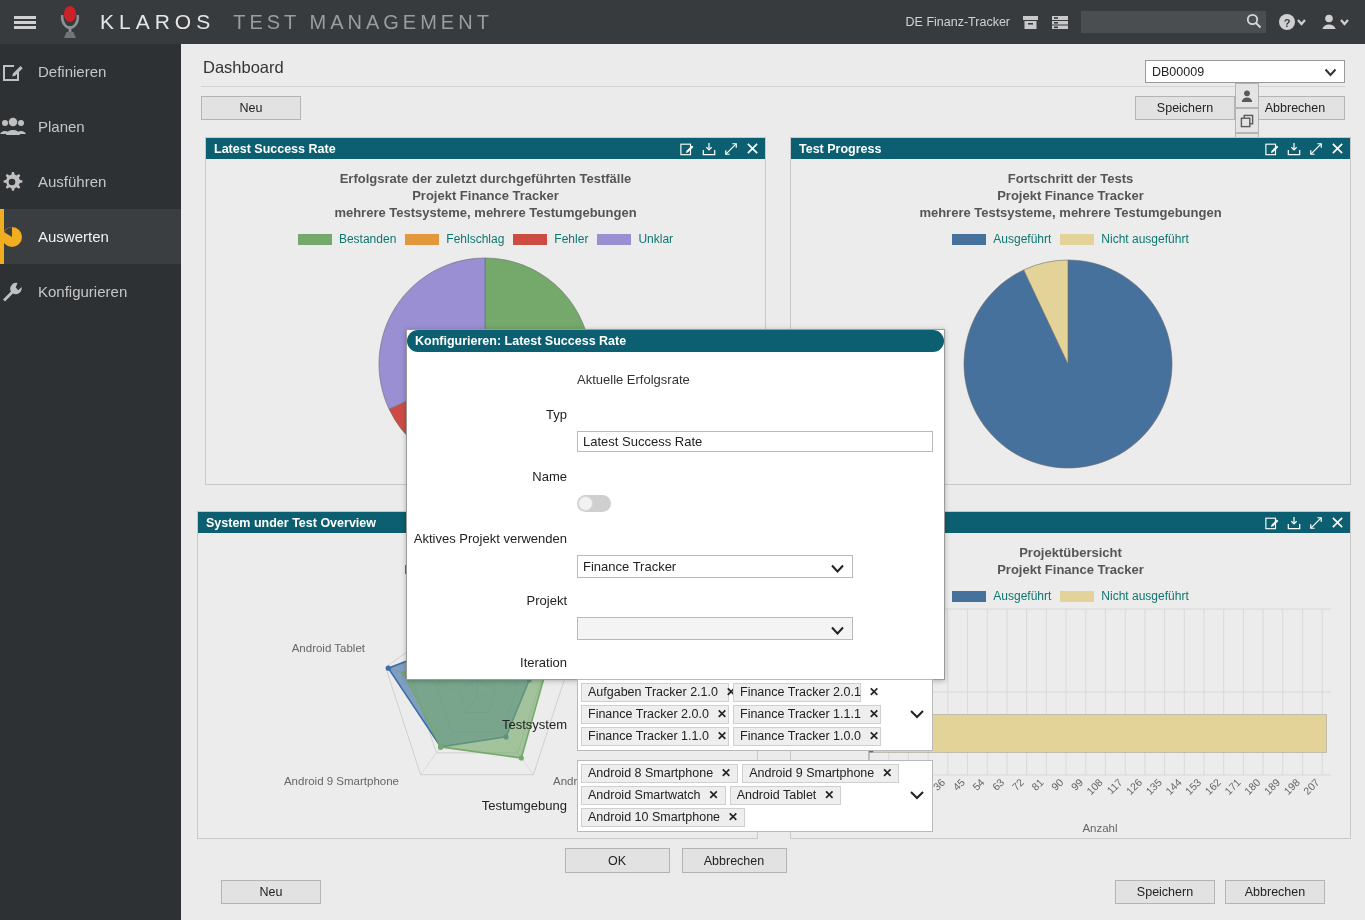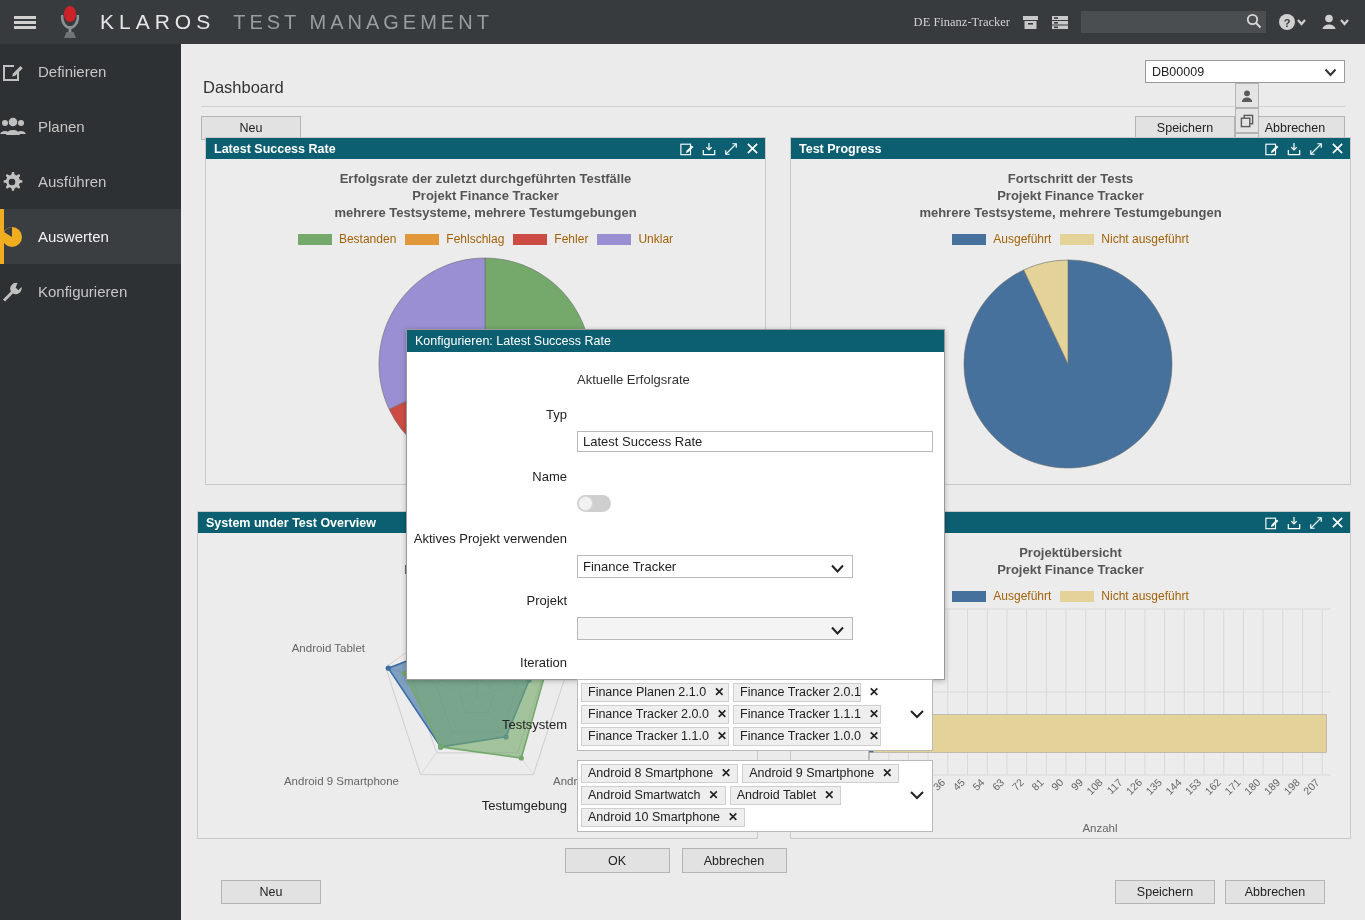--- a/index.html
+++ b/index.html
@@ -17,21 +17,21 @@
     position: absolute; top: 0; left: 0; width: 1365px; height: 44px;
     background: #373b3e; display: flex; align-items: center;
   }
   #hamburger { width: 50px; display: flex; align-items: center; justify-content: center; cursor: pointer; }
   #hamburger .bar { width: 22px; height: 3px; background: #d0d0d0; margin: 2px 0; display: block; }
   #logo { width: 40px; display:flex; align-items:center; justify-content:center; }
   #brand { display: flex; align-items: baseline; margin-left: 10px; }
   #brand .k { color: #e6e6e6; font-size: 21px; letter-spacing: 5px; font-weight: 400; }
   #brand .tm { color: #9a9d9f; font-size: 20px; letter-spacing: 4px; margin-left: 18px; font-weight: 300; }
   #topright { margin-left: auto; display: flex; align-items: center; padding-right: 14px; gap: 12px; }
-  #topright .proj { color: #d2d2d2; font-size: 12.5px; font-family: Liberation Serif, serif; }
+  #topright .proj { color: #d2d2d2; font-size: 12.5px; }
   .tbicon { color: #c9c9c9; display: flex; align-items: center; cursor: pointer; }
   #searchbox {
     width: 185px; height: 22px; background: #4a4e51; border: none;
     display: flex; align-items: center; padding: 0 6px; position: relative;
   }
   #searchbox input {
     background: transparent; border: none; outline: none; color: #e0e0e0;
     width: 160px; font-size: 12px; font-family: "Liberation Sans", sans-serif;
   }
   
@@ -47,21 +47,21 @@
   .navitem.active { background: #3a3e41; }
   .navitem.active::before {
     content: ""; position: absolute; left: 0; top: 0; bottom: 0; width: 4px; background: #f0ad1f;
   }
   .navitem.active .label { color: #f2f2f2; }
   
   #main {
     position: absolute; top: 44px; left: 181px; width: 1184px; height: 876px;
     background: #ebebeb; overflow: hidden;
   }
-  #pagetitle { font-size: 16.5px; color: #333; padding: 14px 0 0 22px; margin-top: 20px; }
+  #pagetitle { font-size: 16.5px; color: #333; padding: 14px 0 0 22px; }
   #titlerule { border-bottom: 1px solid #d2d2d2; margin: 9px 20px 0 20px; }
   .btn {
     background: #e2e2e2; border: 1px solid #b4b4b4; height: 24px;
     font-size: 12.5px; color: #222; font-family: "Liberation Sans", sans-serif;
     cursor: pointer; padding: 0 12px;
   }
   #toolrow { display: flex; align-items: center; margin: 9px 20px 0 20px; }
   #neu-top { width: 100px; }
   #toolright { margin-left: auto; display: flex; gap: 10px; }
   #toolright .btn { width: 100px; }
@@ -88,31 +88,31 @@
   
   .panel { position: absolute; border: 1px solid #c8c8c8; background: #ececec; }
   .phead {
     height: 21px; background: #0b5f70; color: #fff; display: flex; align-items: center;
     padding: 0 6px 0 8px; font-size: 12.5px; font-weight: bold;
   }
   .phead .picons { margin-left: auto; display: flex; gap: 8px; align-items: center; }
   .phead .picons span { cursor: pointer; display: flex; align-items: center; }
   .pbody { position: relative; width: 100%; height: calc(100% - 21px); background: #ececec; overflow: hidden; }
   .ctitle { text-align: center; font-weight: bold; font-size: 13px; color: #555; line-height: 17px; padding-top: 11px; }
-  .clegend { display: flex; justify-content: center; align-items: center; gap: 9px; margin-top: 11px; font-size: 12px; color: #a16207; }
+  .clegend { display: flex; justify-content: center; align-items: center; gap: 9px; margin-top: 11px; font-size: 12px; color: #0f766e; }
   .clegend .sw { width: 34px; height: 11px; display: inline-block; }
   .clegend .li { display: flex; align-items: center; gap: 7px; }
   
   #dlg {
     position: absolute; left: 406px; top: 329px; width: 539px; height: 351px;
     background: #fff; border: 1px solid #9a9a9a; box-shadow: 0 1px 5px rgba(0,0,0,.25); z-index: 50;
   }
   #dlghead {
     height: 22px; background: #0b5f70; color: #fff; display: flex; align-items: center;
-    padding-left: 8px; font-size: 12.5px; font-weight: normal;
+    padding-left: 8px; font-size: 12.5px; font-weight: bold; border-radius: 11px;
   }
   .frow { display: flex; margin-top: 9px; font-size: 13px; }
   .flabel { width: 170px; text-align: right; padding-right: 10px; color: #222; padding-top: 3px; margin-top: 35px; }
   .fval { flex: 1; padding-right: 11px; }
   .tinput {
     width: 356px; height: 21px; border: 1px solid #b9b9b9; background: #fff;
     font-size: 13px; padding-left: 5px; font-family: "Liberation Sans", sans-serif; color: #222; outline: none;
   }
   .dsel {
     width: 276px; height: 23px; border: 1px solid #b9b9b9; background: #fff; color: #222;
@@ -679,21 +679,21 @@
           </span>
         </span>
       </div>
     </div>
 
     <div class="frow">
       <div class="flabel">Testsystem</div>
       <div class="fval">
         <div class="tagbox">
           <span class="tag" style="width:148px">
-              <span>Finance Planen 2.1.0</span>
+              <span>Aufgaben Tracker 2.1.0</span>
               <span class="x">✕</span>
             </span>
           <span class="tag" style="width:128px">
               <span>Finance Tracker 2.0.1</span>
               <span class="x">✕</span>
             </span>
           <span class="tag" style="width:148px">
               <span>Finance Tracker 2.0.0</span>
               <span class="x">✕</span>
             </span>

